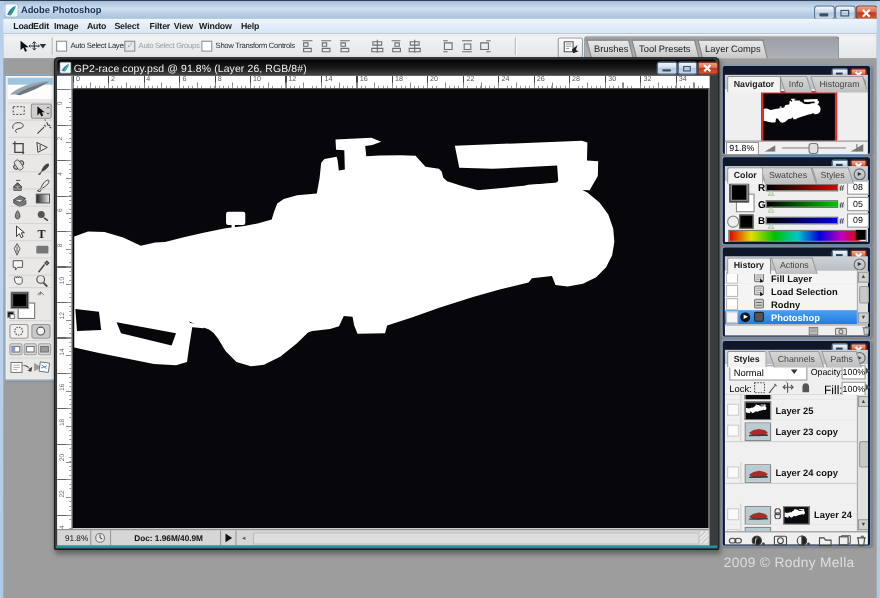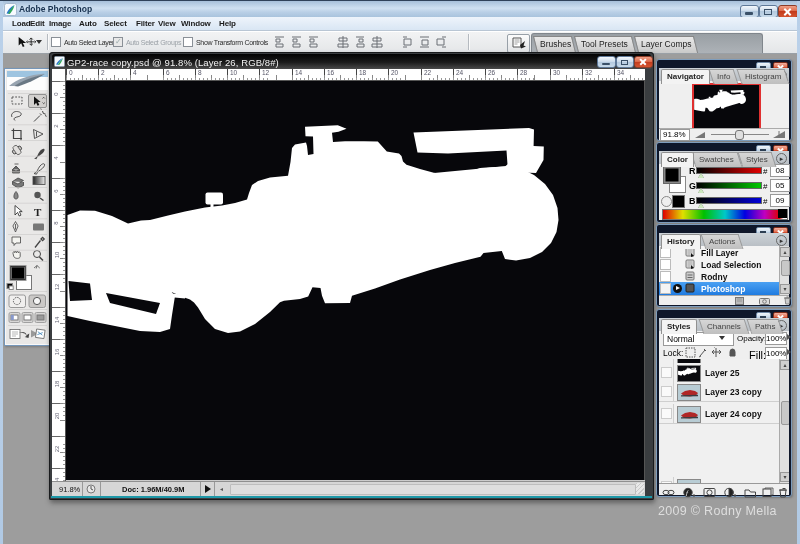--- a/index.html
+++ b/index.html
@@ -545,28 +545,44 @@
       </div>
   <div class="lrow" style="top:23px">
         <div class="leye"></div>
         <div class="lthumb photo"><svg width="22" height="15" viewBox="0 0 44 30">
             <rect width="44" height="30" fill="#b8ccd4"></rect>
             <path d="M6,17 L14,12 24,10 34,12 40,16 36,21 24,23 12,22 Z" fill="#b02828"></path>
             <path d="M6,20.5 L40,19.5 40,22.5 6,23 Z" fill="#3a3e42"></path>
           </svg></div>
         <span class="llbl" style="left:46px">Layer 23 copy</span>
       </div>
-  <div class="lrow" style="top:45px">
+  <div class="lrow" style="top:61px">
         <div class="leye"></div>
         <div class="lthumb photo"><svg width="22" height="15" viewBox="0 0 44 30">
             <rect width="44" height="30" fill="#b8ccd4"></rect>
             <path d="M6,17 L14,12 24,10 34,12 40,16 36,21 24,23 12,22 Z" fill="#b02828"></path>
             <path d="M6,20.5 L40,19.5 40,22.5 6,23 Z" fill="#3a3e42"></path>
           </svg></div>
         <span class="llbl" style="left:46px">Layer 24 copy</span>
+      </div>
+  <div class="lrow" style="top:99px">
+        <div class="leye"></div>
+        <div class="lthumb photo"><svg width="22" height="15" viewBox="0 0 44 30">
+            <rect width="44" height="30" fill="#b8ccd4"></rect>
+            <path d="M6,17 L14,12 24,10 34,12 40,16 36,21 24,23 12,22 Z" fill="#b02828"></path>
+            <path d="M6,20.5 L40,19.5 40,22.5 6,23 Z" fill="#3a3e42"></path>
+          </svg></div>
+   <svg class="lchain" width="8" height="10">
+          <ellipse cx="4" cy="3" rx="2.5" ry="2.8" fill="none" stroke="#444"></ellipse>
+          <ellipse cx="4" cy="7" rx="2.5" ry="2.8" fill="none" stroke="#444"></ellipse>
+        </svg>
+   <div class="lthumb dark" style="left:53px"><svg width="22" height="15" viewBox="0 0 578 399" preserveAspectRatio="none">
+            <use href="#car"></use>
+          </svg></div>
+   <span class="llbl" style="left:81px">Layer 24</span>
       </div>
   <div class="lrow" style="top:118px">
         <div class="leye"></div>
         <div class="lthumb photo" style="height:6px"><svg width="22" height="15" viewBox="0 0 44 30">
             <rect width="44" height="30" fill="#b8ccd4"></rect>
             <path d="M6,17 L14,12 24,10 34,12 40,16 36,21 24,23 12,22 Z" fill="#b02828"></path>
           </svg></div>
       </div>
   <div class="hsb" style="top:0;height:124px">
         <div class="hsbtn" style="top:1px">▴</div>

